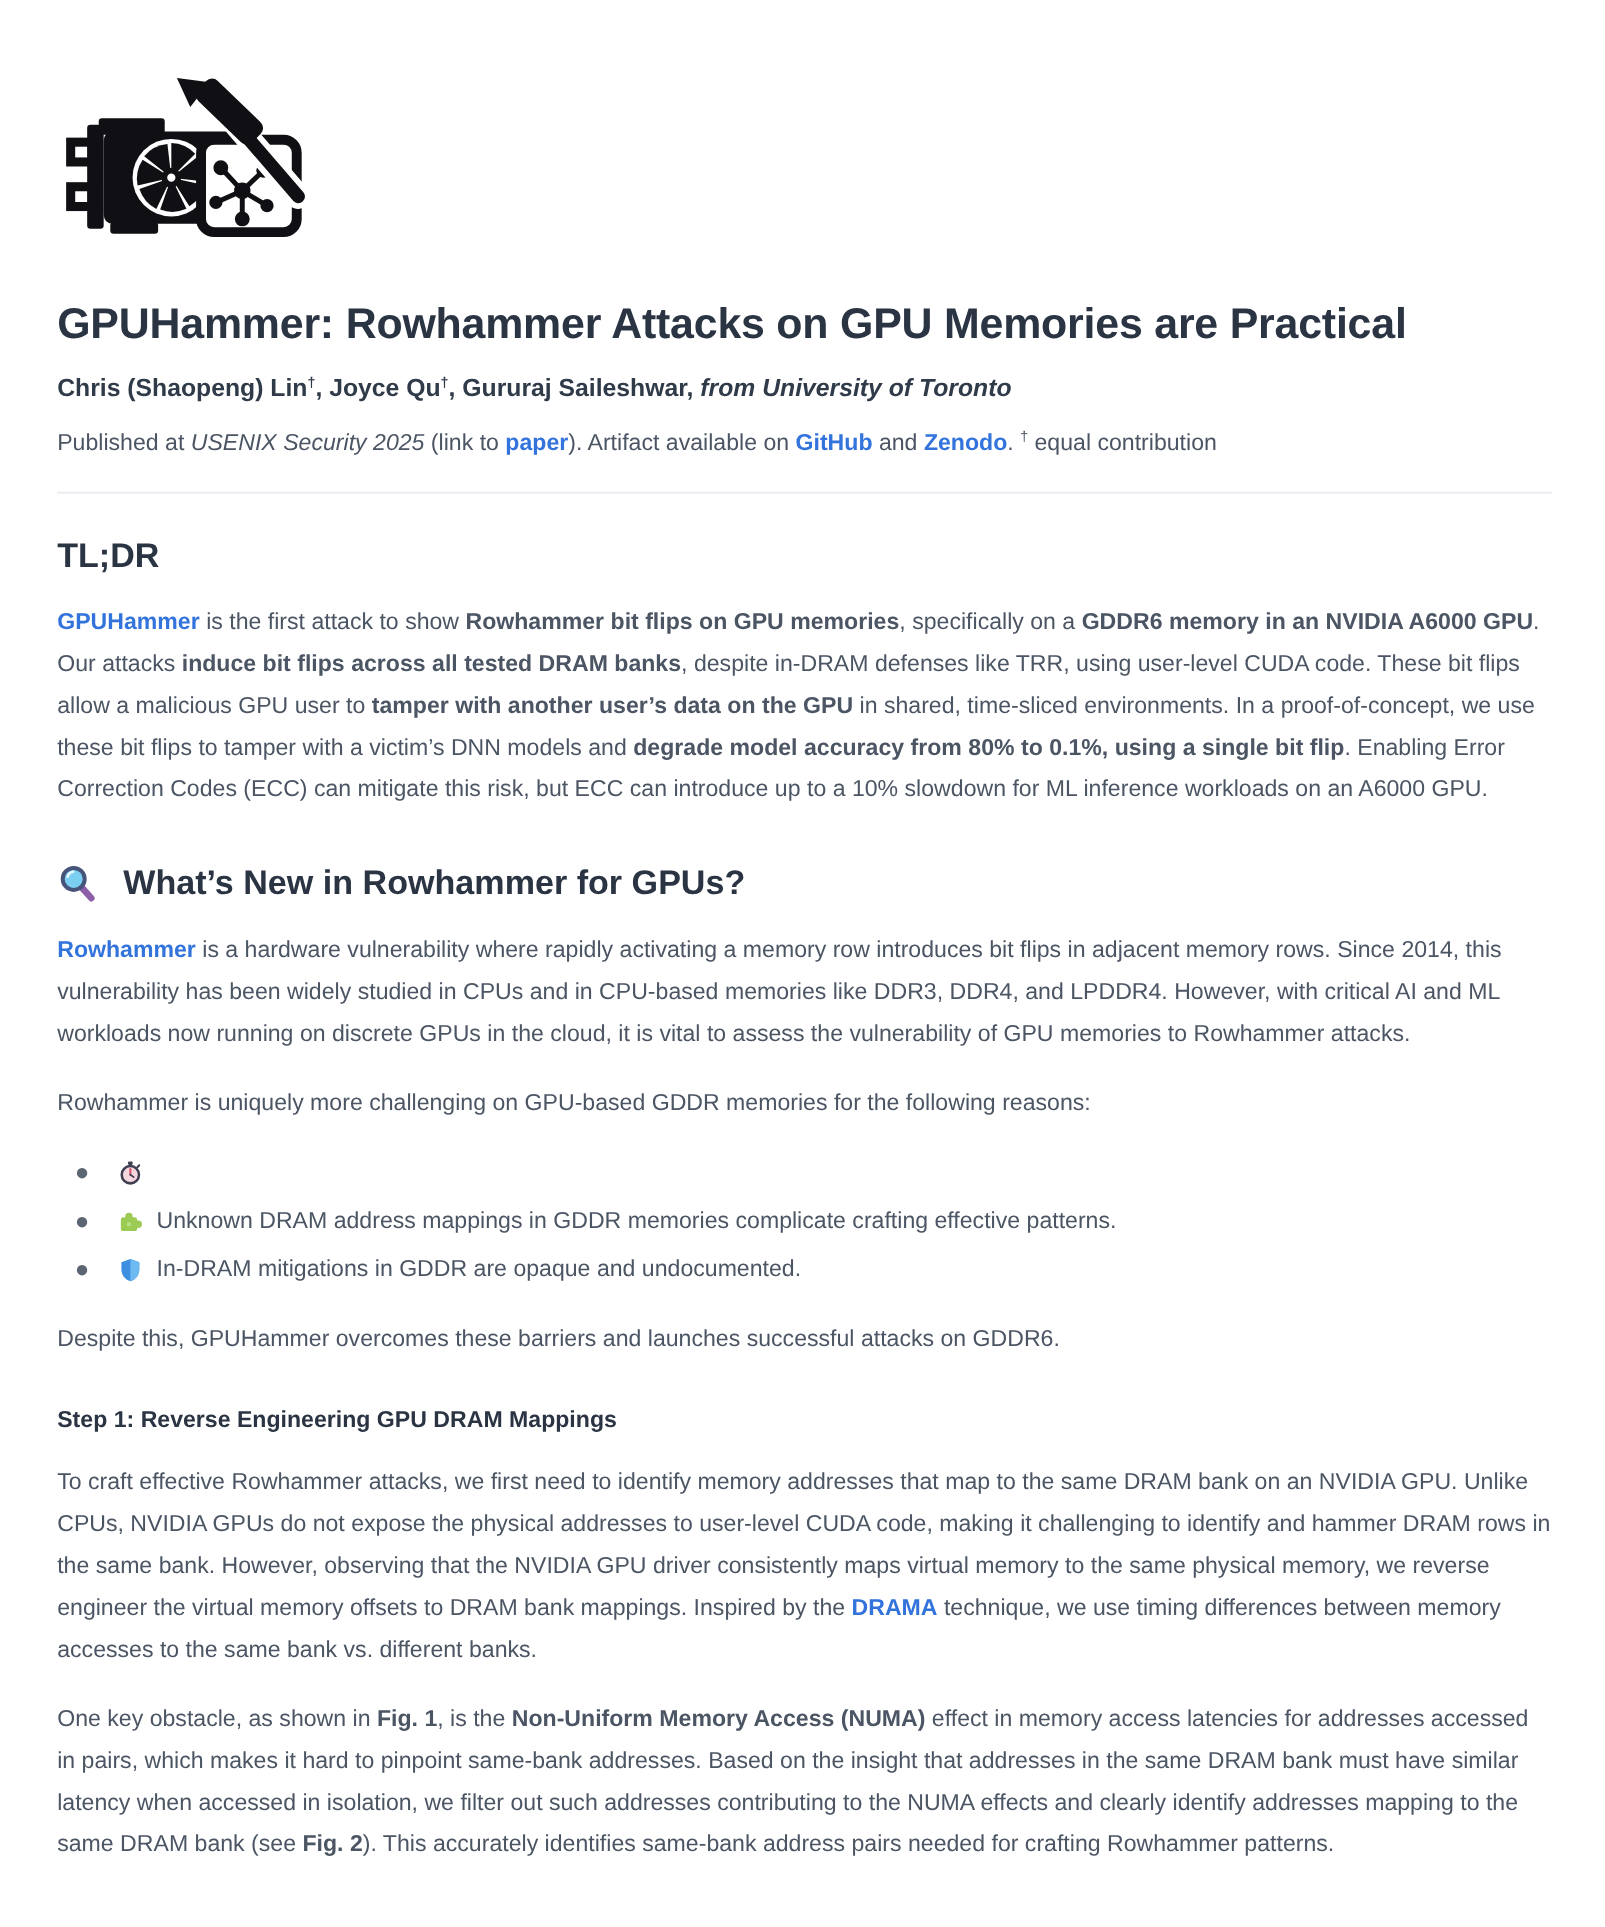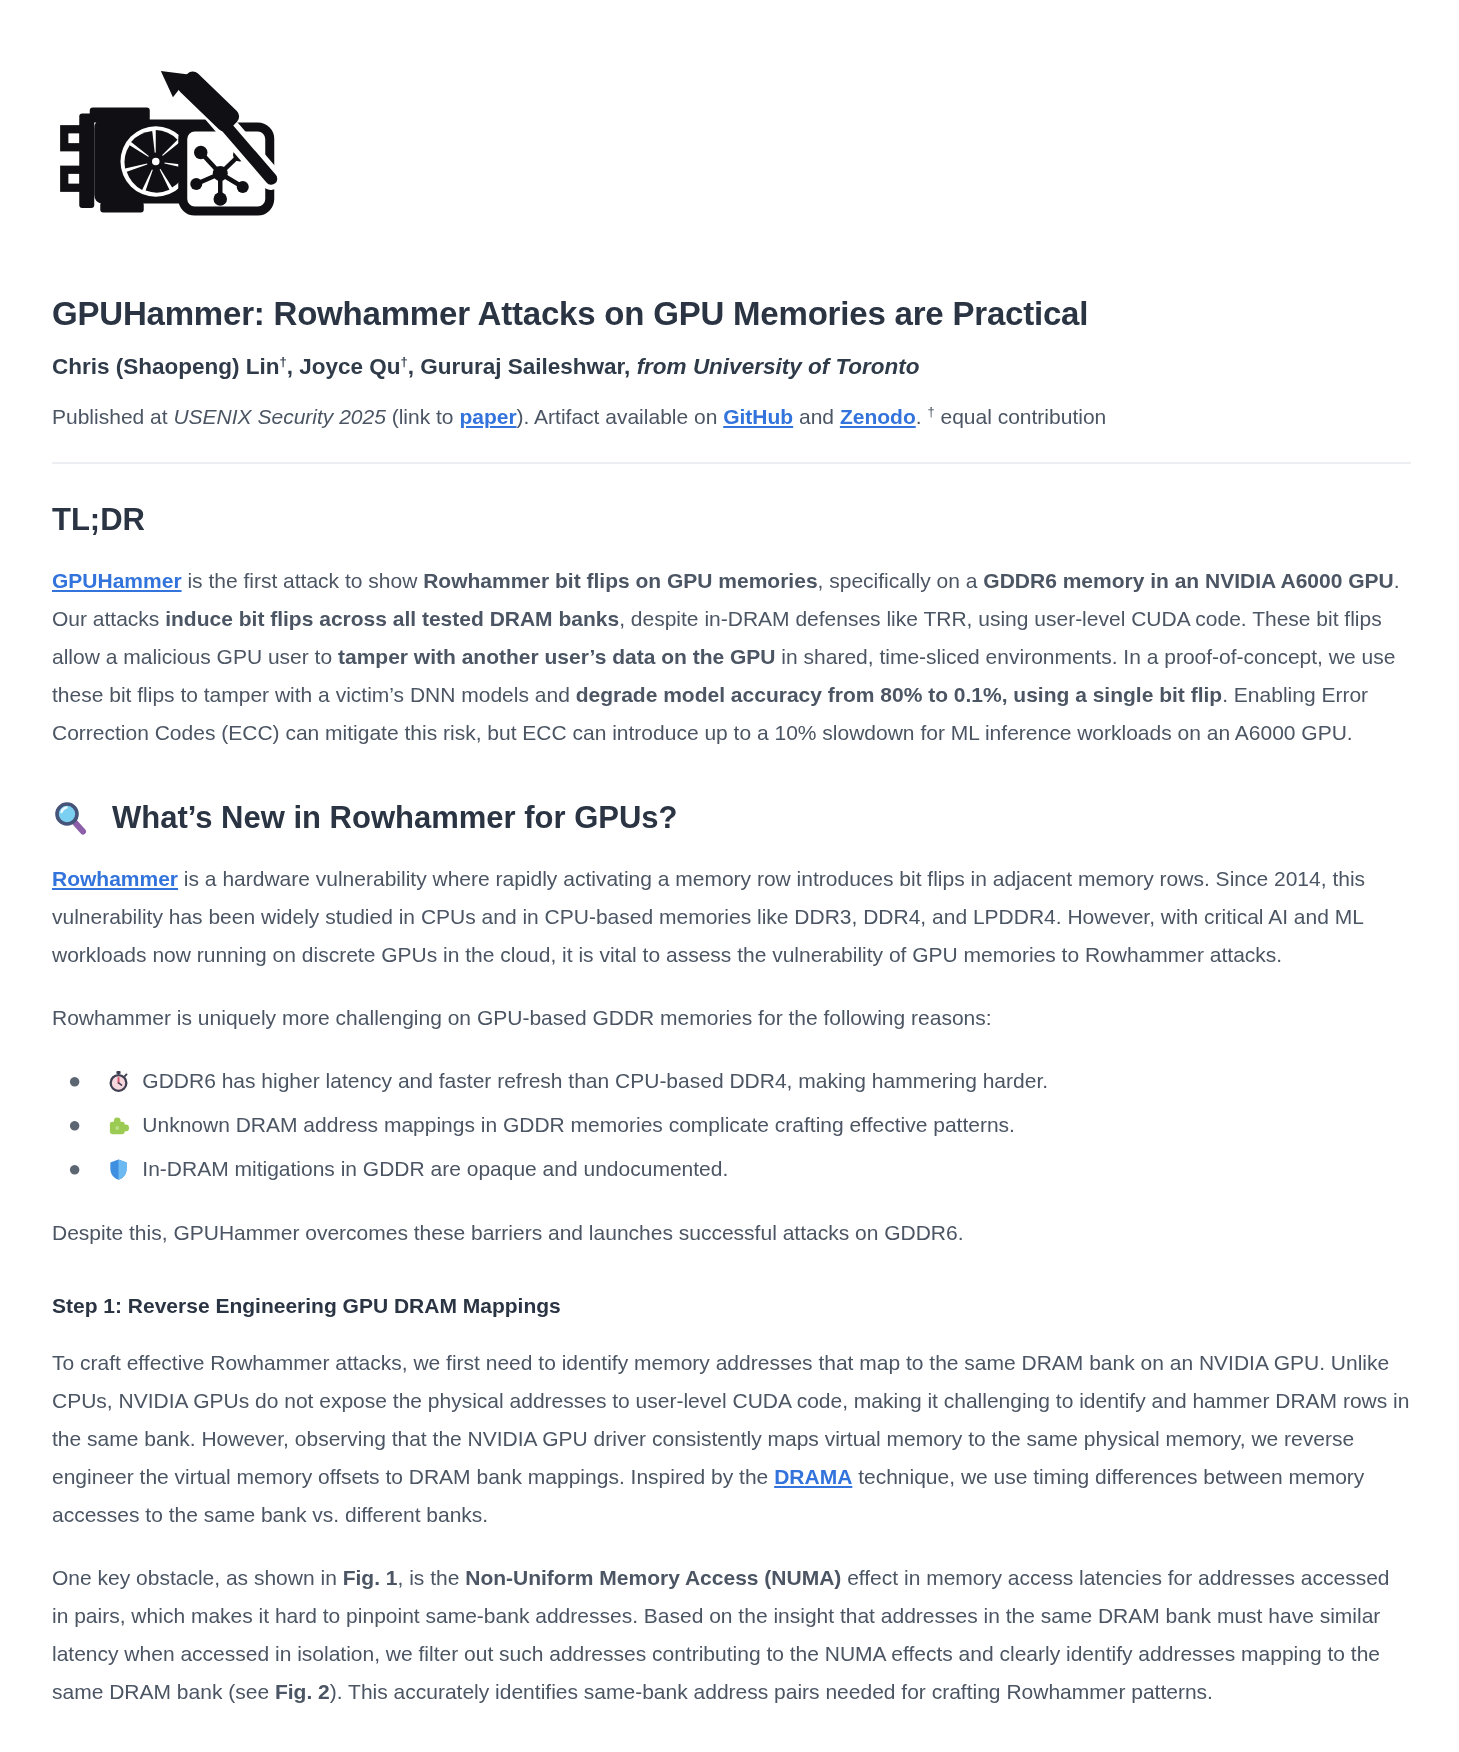--- a/index.html
+++ b/index.html
@@ -1,34 +1,34 @@
 <!DOCTYPE html>
 <html><head>
 <meta charset="utf-8">
 <style>
   html,body{margin:0;padding:0;background:#ffffff;}
   body{width:1459px;font-family:"Liberation Sans","DejaVu Sans",sans-serif;color:#4b5563;}
   .page{padding:55px 48px 30px 52px;box-sizing:border-box;}
   .logo{width:236px;height:180px;display:block;}
-  h1{font-size:33px;line-height:1.25;margin:58px 0 0;color:#2a3443;font-weight:700;letter-spacing:-0.2px;}
+  h1{font-size:39px;line-height:1.25;margin:36px 0 0;color:#2a3443;font-weight:700;letter-spacing:-0.2px;}
   .authors{margin-top:16px;font-size:22.5px;line-height:1.5;color:#303b49;font-weight:700;}
   .published{margin-top:16px;font-size:21px;line-height:1.6;color:#4b5563;}
   hr{border:none;border-top:2px solid #eceef1;margin:28px 0 0;}
   h2{font-size:31px;margin:38px 0 24px;color:#2a3443;font-weight:700;}
   h2.with-icon{display:flex;align-items:center;gap:24px;margin-top:48px;}
   h3{font-size:21px;margin:42px 0 26px;color:#2a3443;font-weight:700;}
   p{font-size:21px;line-height:38px;margin:0 0 25px;color:#4b5563;}
   ul.reasons{list-style:none;margin:2px 0 26px;padding:0 0 0 16px;}
   ul.reasons li{display:flex;align-items:flex-start;font-size:21px;line-height:38px;color:#4b5563;margin-bottom:6px;}
   ul.reasons .dot{color:#5c6672;margin-right:26px;font-size:22px;line-height:38px;}
   ul.reasons .bullet-icon{flex:0 0 auto;margin:8px 12px 0 0;}
   .seg-b{font-weight:700;text-align:right;}
   .seg-i{font-style:italic;}
   .seg-bi{font-weight:700;font-style:italic;margin-top:40px;}
-  .seg-blink{color:#3273dc;font-weight:700;cursor:pointer;text-decoration:underline;}
+  .seg-blink{color:#3273dc;font-weight:700;cursor:pointer;}
   .seg-sup{font-size:13px;position:relative;top:-8px;font-weight:400;}
   .seg-bsup{font-size:13px;position:relative;top:-8px;font-weight:700;}
   .hicon{flex:0 0 auto;}
 </style>
 </head>
 <body>
 
 <div class="page">
 
   <svg class="logo" viewBox="0 0 310 240" aria-hidden="true">
@@ -99,21 +99,20 @@
   <ul class="reasons">
     <li>
       <span class="dot">●</span>
       <svg class="bullet-icon" width="23" height="23" viewBox="0 0 24 24" aria-hidden="true">
         <rect x="9.8" y="1" width="4.4" height="3.2" rx="1" fill="#3f3f52"></rect>
         <line x1="18.6" y1="6.4" x2="20.4" y2="4.6" stroke="#3f3f52" stroke-width="2" stroke-linecap="round"></line>
         <circle cx="12" cy="13.5" r="8.2" fill="#f6d7de" stroke="#3f3f52" stroke-width="2.4"></circle>
         <line x1="12" y1="13.5" x2="12" y2="8.2" stroke="#d4566e" stroke-width="2" stroke-linecap="round"></line>
         <line x1="12" y1="13.5" x2="15.2" y2="15.8" stroke="#3f3f52" stroke-width="1.6" stroke-linecap="round"></line>
       </svg>
-      <span>GDDR6 has higher latency and faster refresh than CPU-based DDR4, making hammering harder.</span>
     </li>
     <li>
       <span class="dot">●</span>
       <svg class="bullet-icon" width="23" height="23" viewBox="0 0 24 24" aria-hidden="true">
         <rect x="3" y="8" width="15.5" height="13" rx="2.5" fill="#9ccb53"></rect>
         <circle cx="10.7" cy="7.2" r="3.5" fill="#9ccb53"></circle>
         <circle cx="19.5" cy="14.5" r="3.5" fill="#9ccb53"></circle>
         <circle cx="10.7" cy="14.5" r="2.1" fill="#b9de85"></circle>
       </svg>
       <span>Unknown DRAM address mappings in GDDR memories complicate crafting effective patterns.</span>

